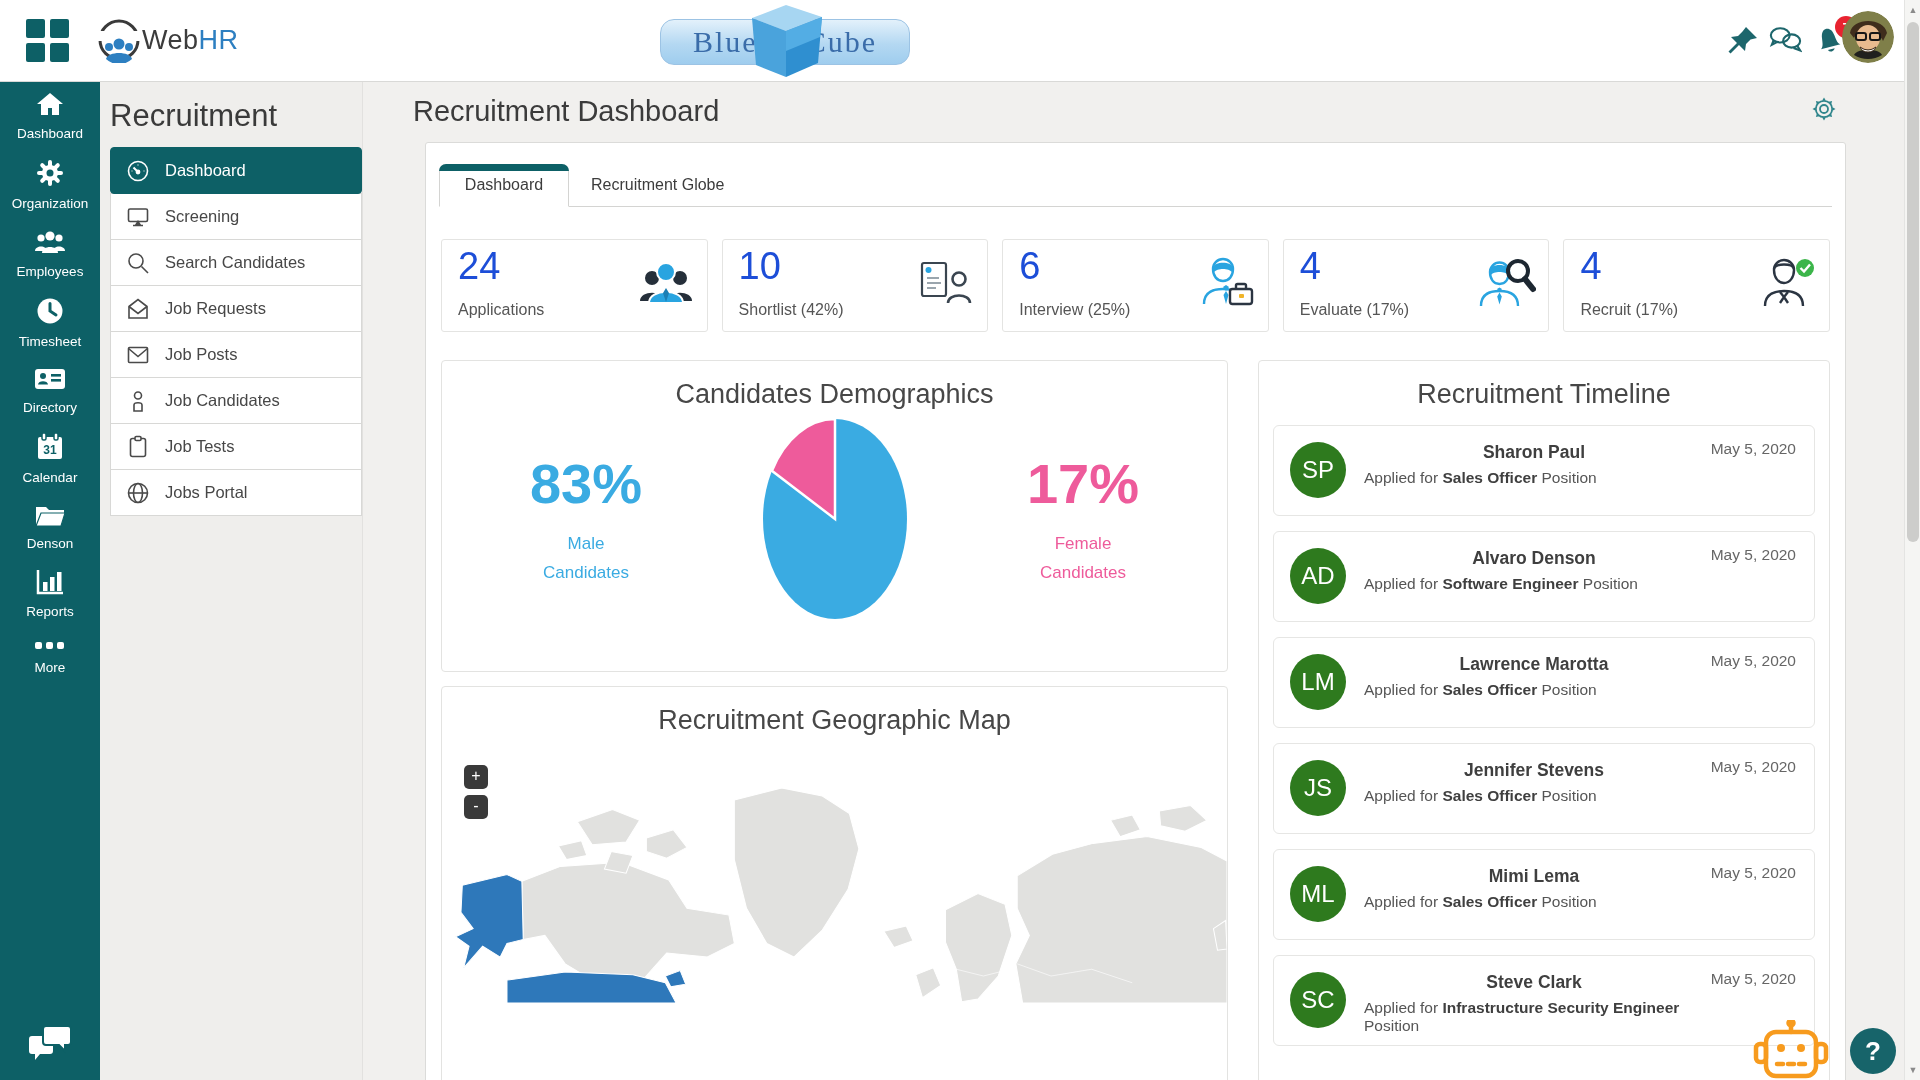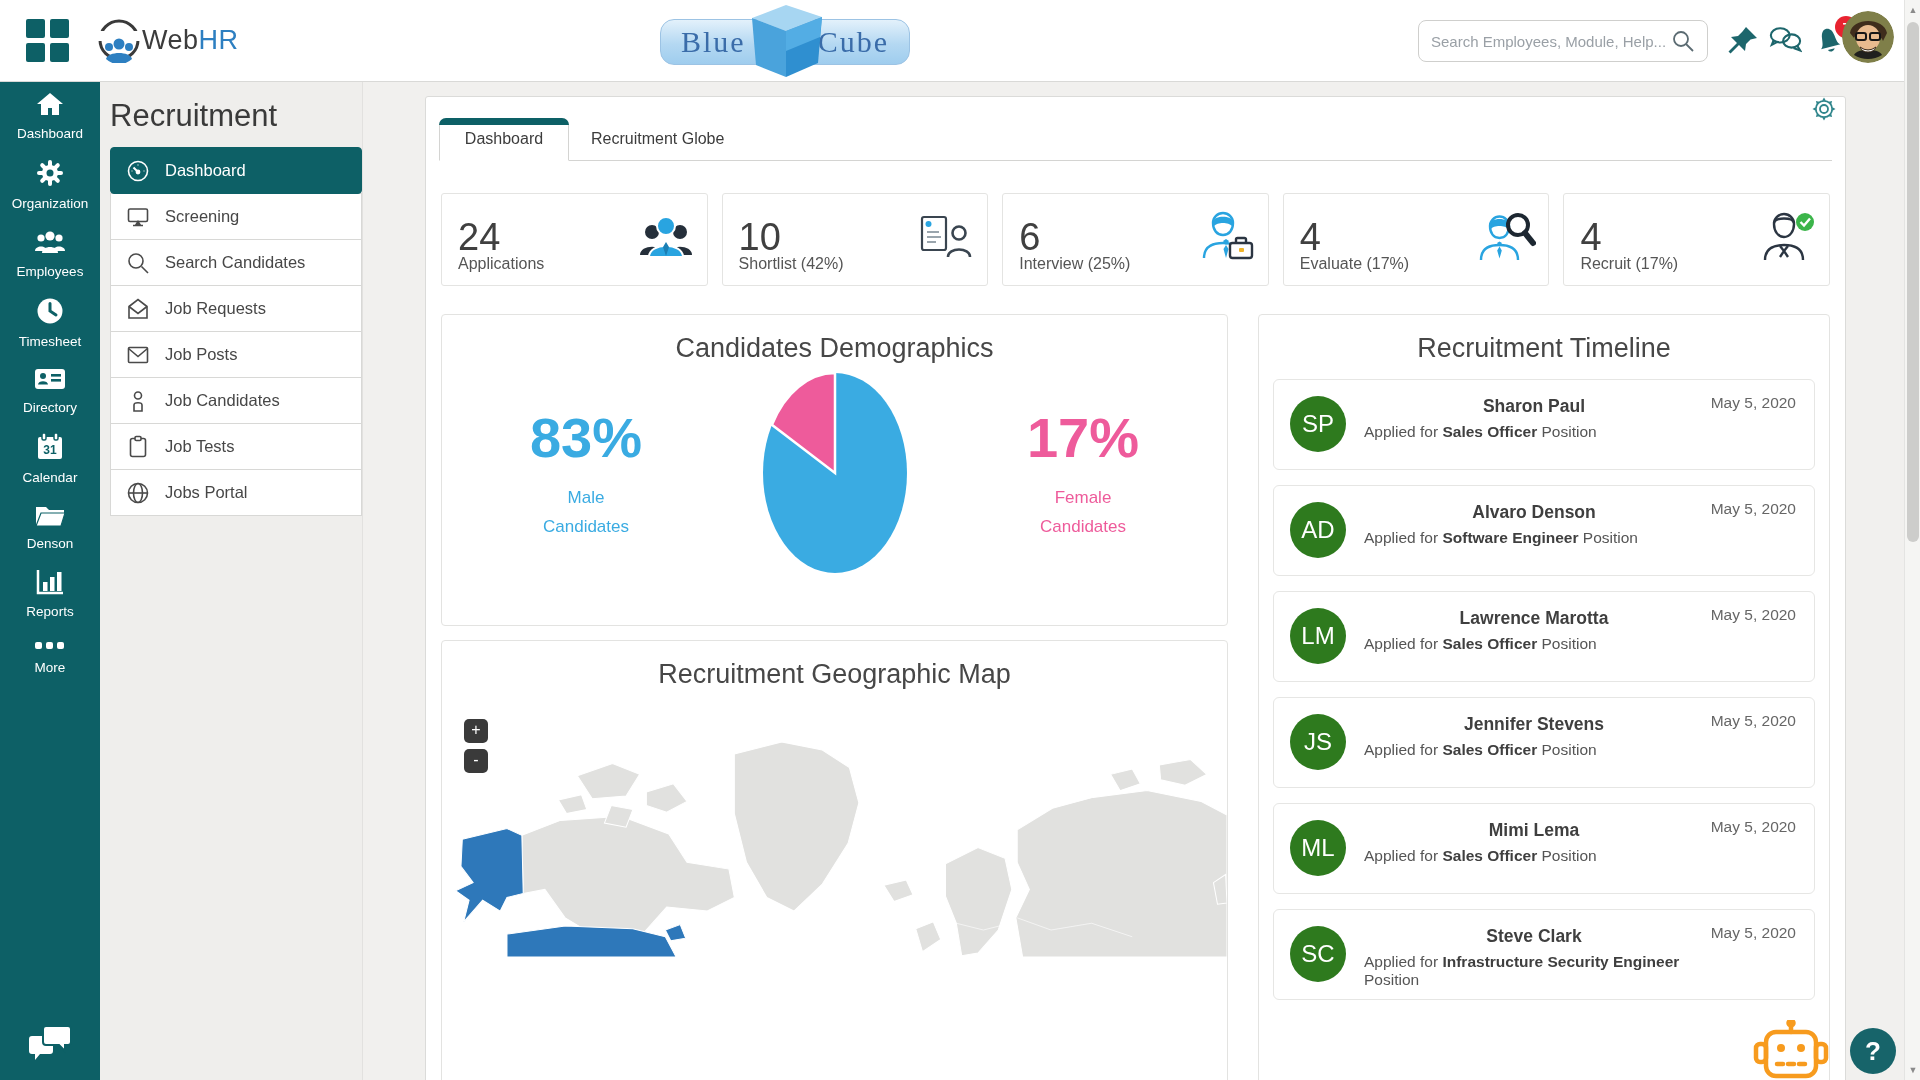--- a/index.html
+++ b/index.html
@@ -12,21 +12,21 @@
   .grid-btn { position:absolute; left:26px; top:19px; width:44px; height:44px; display:grid;
               grid-template-columns:19px 19px; grid-template-rows:19px 19px; gap:5px; cursor:pointer; }
   .grid-btn div { background:#0d6066; border-radius:2px; }
   .webhr { position:absolute; left:96px; top:17px; display:flex; align-items:center; }
   .webhr .word { font-size:27px; color:#3c3c3c; letter-spacing:.5px; }
   .webhr .word b { font-weight:400; }
   .webhr .word span { color:#2d7fc1; }
   .bluecube { position:absolute; left:660px; top:5px; width:250px; height:72px; }
   .bc-pill { position:absolute; left:0; top:14px; width:250px; height:46px; border-radius:14px;
              background:linear-gradient(#e3f1fb,#b4d8f2 55%,#9fcdee); border:1px solid #9cc3e4;
-             display:flex; align-items:center; justify-content:space-between; padding:0 20px;
+             display:flex; align-items:center; justify-content:space-between; padding:0 32px;
              font-family:"Liberation Serif", serif; color:#3a6ca9; font-size:30px; }
   .bc-pill .w { letter-spacing:2px; }
   .search-wrap { position:absolute; left:1418px; top:20px; width:290px; height:42px;
                  border:1px solid #cfcfcd; border-radius:8px; background:#fff; display:flex;
                  align-items:center; padding:0 12px; }
   .search-wrap input { border:none; outline:none; flex:1; font-size:15px; color:#444;
                        font-family:"Liberation Sans", sans-serif; }
   .search-wrap input::placeholder { color:#9aa0a6; }
   .hicon { position:absolute; top:24px; width:34px; height:34px; cursor:pointer; }
   .badge { position:absolute; top:-8px; right:-9px; min-width:22px; height:22px; border-radius:11px;
@@ -64,21 +64,21 @@
   .tab.active { width:130px; text-align:center; padding:12px 0; background:#fff;
                 border:1px solid #d4d4d2; border-bottom:1px solid #fff; position:relative; top:1px;
                 border-radius:8px 8px 0 0; border-top:none; }
   .tab.active::before { content:""; position:absolute; left:-1px; right:-1px; top:0; height:7px;
                 background:#0d6066; border-radius:8px 8px 0 0; }
   .tab.plain { padding:12px 22px; }
 
   .stats-row { display:flex; gap:14px; margin:32px 2px 0; }
   .stat-card { flex:1; height:93px; border:1px solid #e4e4e2; border-radius:3px; position:relative;
                background:#fff; cursor:pointer; }
-  .stat-card .num { position:absolute; left:16px; top:22px; font-size:38px; font-weight:300; color:#404040; }
+  .stat-card .num { position:absolute; left:16px; top:5px; font-size:38px; font-weight:300; color:#1d4ed8; }
   .stat-card .lab { position:absolute; left:16px; bottom:12px; font-size:16px; color:#555; }
   .stat-card .ic  { position:absolute; right:12px; top:16px; }
 
   .content-cols { display:flex; gap:30px; margin:28px 2px 0; align-items:flex-start; }
   .col-left { flex:1; }
   .col-right { width:572px; }
   .card { background:#fff; border:1px solid #e3e3e1; border-radius:4px; }
   .card-title { text-align:center; font-size:27px; font-weight:300; color:#474747; padding-top:18px; }
 
   .demo-card { height:312px; }
@@ -151,27 +151,20 @@
       <div class="w"><span>Cube</span></div>
     </div>
     <svg style="position:absolute; left:88px; top:0;" width="76" height="72" viewBox="0 0 76 72">
       <polygon points="38,0 74,12 38,26 4,13" fill="#a7d6f2"></polygon>
       <polygon points="4,13 38,26 38,72 8,60" fill="#4aa3dc"></polygon>
       <polygon points="74,12 38,26 38,72 70,58" fill="#2f8fd0"></polygon>
       <polygon points="74,12 38,26 38,46 72,32" fill="#5db4e8" opacity="0.8"></polygon>
     </svg>
   </div>
 
-  <div class="search-wrap">
-    <input type="text" placeholder="Search Employees, Module, Help..." style="">
-    <svg width="24" height="24" viewBox="0 0 24 24" fill="none" stroke="#5b6b72" stroke-width="1.8">
-      <circle cx="10" cy="10" r="7"></circle>
-        <line x1="15" y1="15" x2="22" y2="22"></line>
-    </svg>
-  </div>
 
   <svg class="hicon" style="right:160px;" viewBox="0 0 34 34">
     <path d="M20 3 l11 11 -6.5 1.5 -4.5 4.5 -1 7 -6-6 -8.5 8.5 -2-2 8.5-8.5 -6-6 7-1 4.5-4.5 z" fill="#1d666c"></path>
   </svg>
   <svg class="hicon" style="right:118px;" viewBox="0 0 36 34" fill="none" stroke="#1d666c" stroke-width="2.2">
     <ellipse cx="13" cy="11" rx="10" ry="7.5"></ellipse>
     <path d="M6 16 l-2 5 6-3"></path>
     <ellipse cx="25" cy="17" rx="9" ry="7"></ellipse>
     <path d="M31 22 l3 5 -7-2.5"></path>
   </svg>
@@ -351,20 +344,21 @@
         <circle cx="12" cy="12" r="9.5"></circle>
           <ellipse cx="12" cy="12" rx="4.5" ry="9.5"></ellipse>
           <path d="M2.5 12 h19"></path>
       </svg>
       <span>Jobs Portal</span>
     </div>
   </div>
 </div>
 
 <div class="main">
+  <div class="page-title">Recruitment Dashboard</div>
   <svg class="settings-gear" width="28" height="28" viewBox="0 0 28 28" fill="none" stroke="#2f858b" stroke-width="1.8">
     <circle cx="14" cy="14" r="4"></circle>
     <path d="M14 2.5 l1.8 3 h-3.6 z M14 25.5 l1.8-3 h-3.6 z M2.5 14 l3-1.8 v3.6 z M25.5 14 l-3-1.8 v3.6 z M5.9 5.9 l3.3.9 -2.4 2.4 z M22.1 22.1 l-3.3-.9 2.4-2.4 z M22.1 5.9 l-.9 3.3 -2.4-2.4 z M5.9 22.1 l.9-3.3 2.4 2.4 z" fill="#2f858b" stroke="none"></path>
     <circle cx="14" cy="14" r="8.2"></circle>
   </svg>
 
   <div class="panel">
     <div class="tabstrip">
       <div class="tab active">Dashboard</div>
       <div class="tab plain">Recruitment Globe</div>

